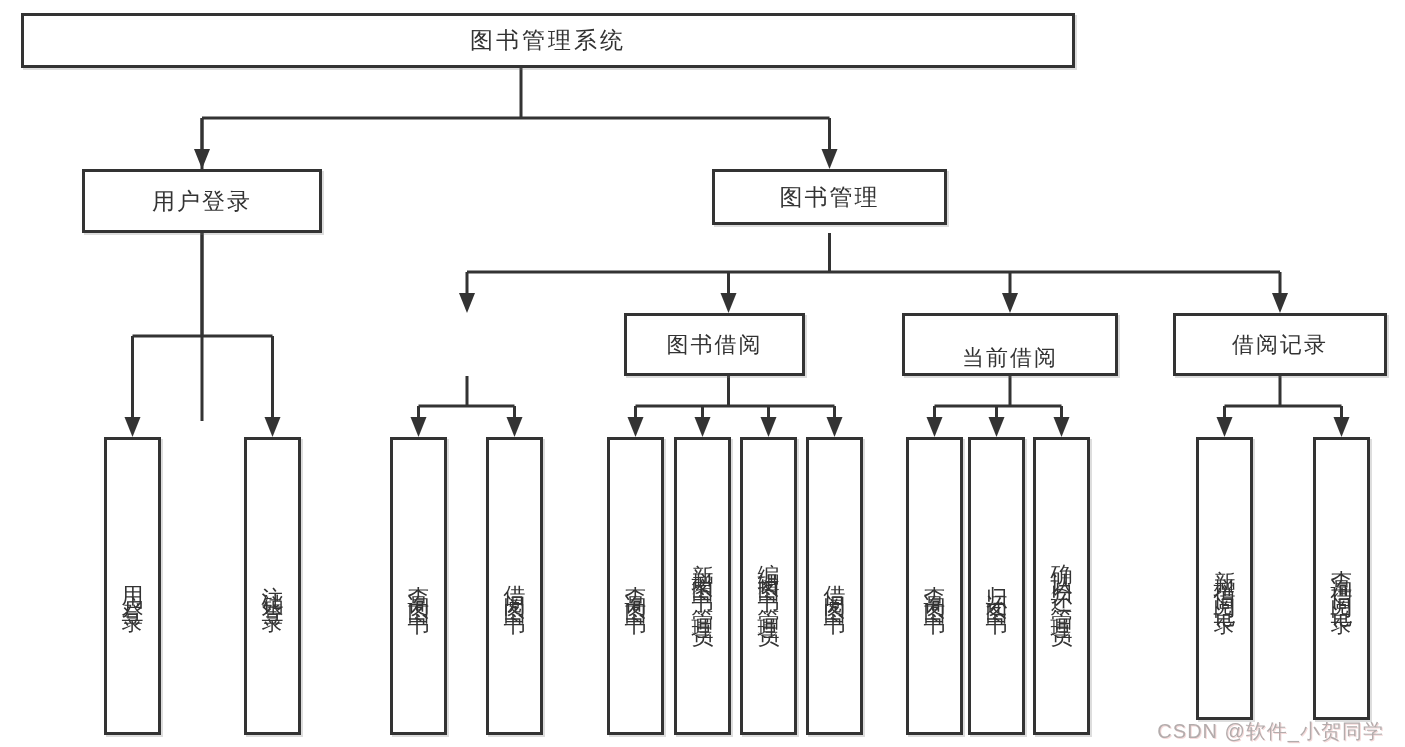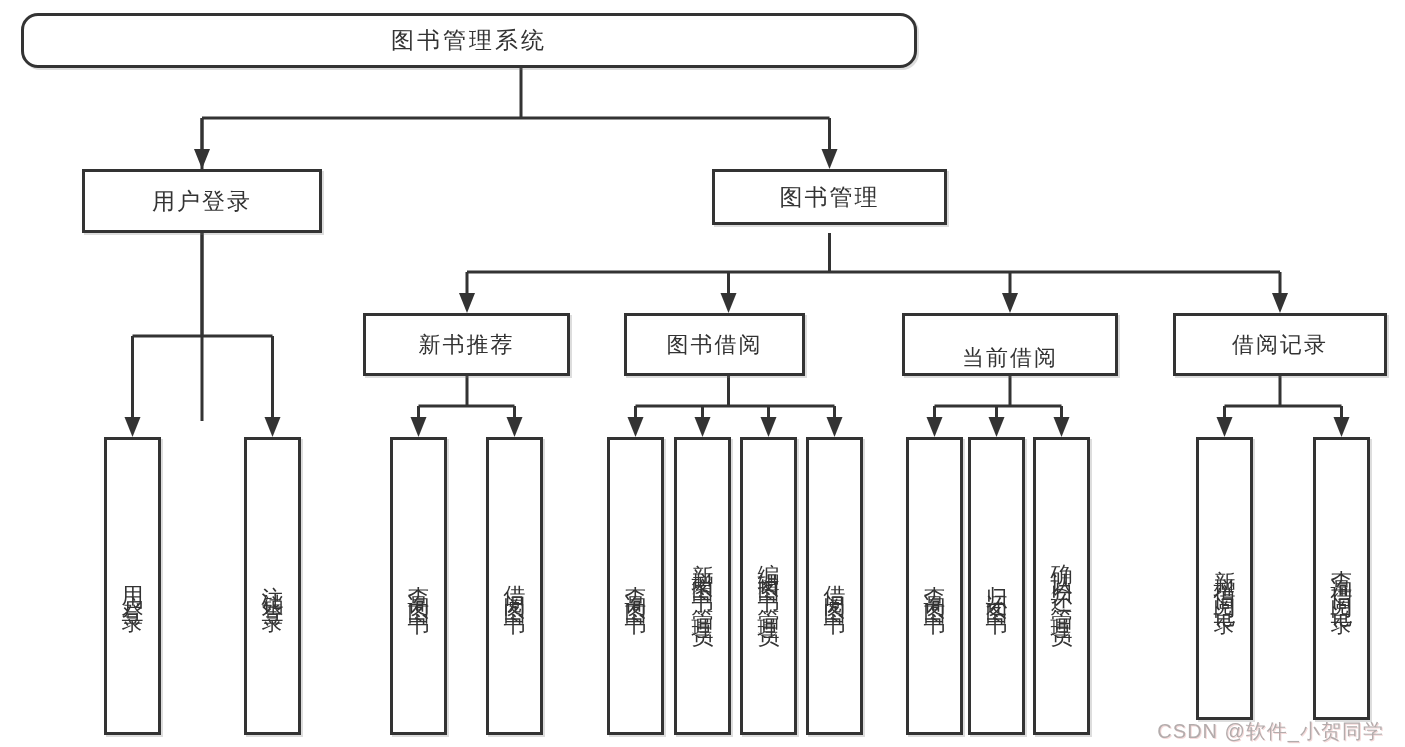--- a/index.html
+++ b/index.html
@@ -53,21 +53,21 @@
     font-size: 22px;
     letter-spacing: 2px;
   }
   .leaf span {
     writing-mode: vertical-rl;
     font-size: 22px;
     letter-spacing: 9px;
     line-height: 1;
   }
   
-  .n-root   { left: 21px;   top: 13px;  width: 896px; height: 55px; border-radius: 17px; }
+  .n-root   { left: 21px;   top: 13px;  width: 1054px; height: 55px; }
   .n-login  { left: 82px;   top: 169px; width: 240px;  height: 64px; }
   .n-mgmt   { left: 712px;  top: 169px; width: 235px;  height: 56px; }
   .n-newbook{ left: 363px;  top: 313px; width: 207px;  height: 63px; }
   .n-borrow { left: 624px;  top: 313px; width: 181px;  height: 63px; }
   .n-current{ left: 902px;  top: 313px; width: 216px;  height: 63px; align-items: flex-end; }
   .n-records{ left: 1173px; top: 313px; width: 214px;  height: 63px; }
   .leaf { top: 437px; width: 57px; height: 298px; }
   .lf-a1 { left: 104px; }
   .lf-a2 { left: 244px; }
   .lf-b1 { left: 390px; }
@@ -139,23 +139,20 @@
     <span class="root-label">图书管理系统</span>
   </div>
 
   <div class="box n-login">
     <span class="l2-label">用户登录</span>
   </div>
   <div class="box n-mgmt">
     <span class="l2-label">图书管理</span>
   </div>
 
-  <div class="box n-newbook">
-    <span class="l3-label">新书推荐</span>
-  </div>
   <div class="box n-borrow">
     <span class="l3-label">图书借阅</span>
   </div>
   <div class="box n-current">
     <span class="l3-label">当前借阅</span>
   </div>
   <div class="box n-records">
     <span class="l3-label">借阅记录</span>
   </div>
 

